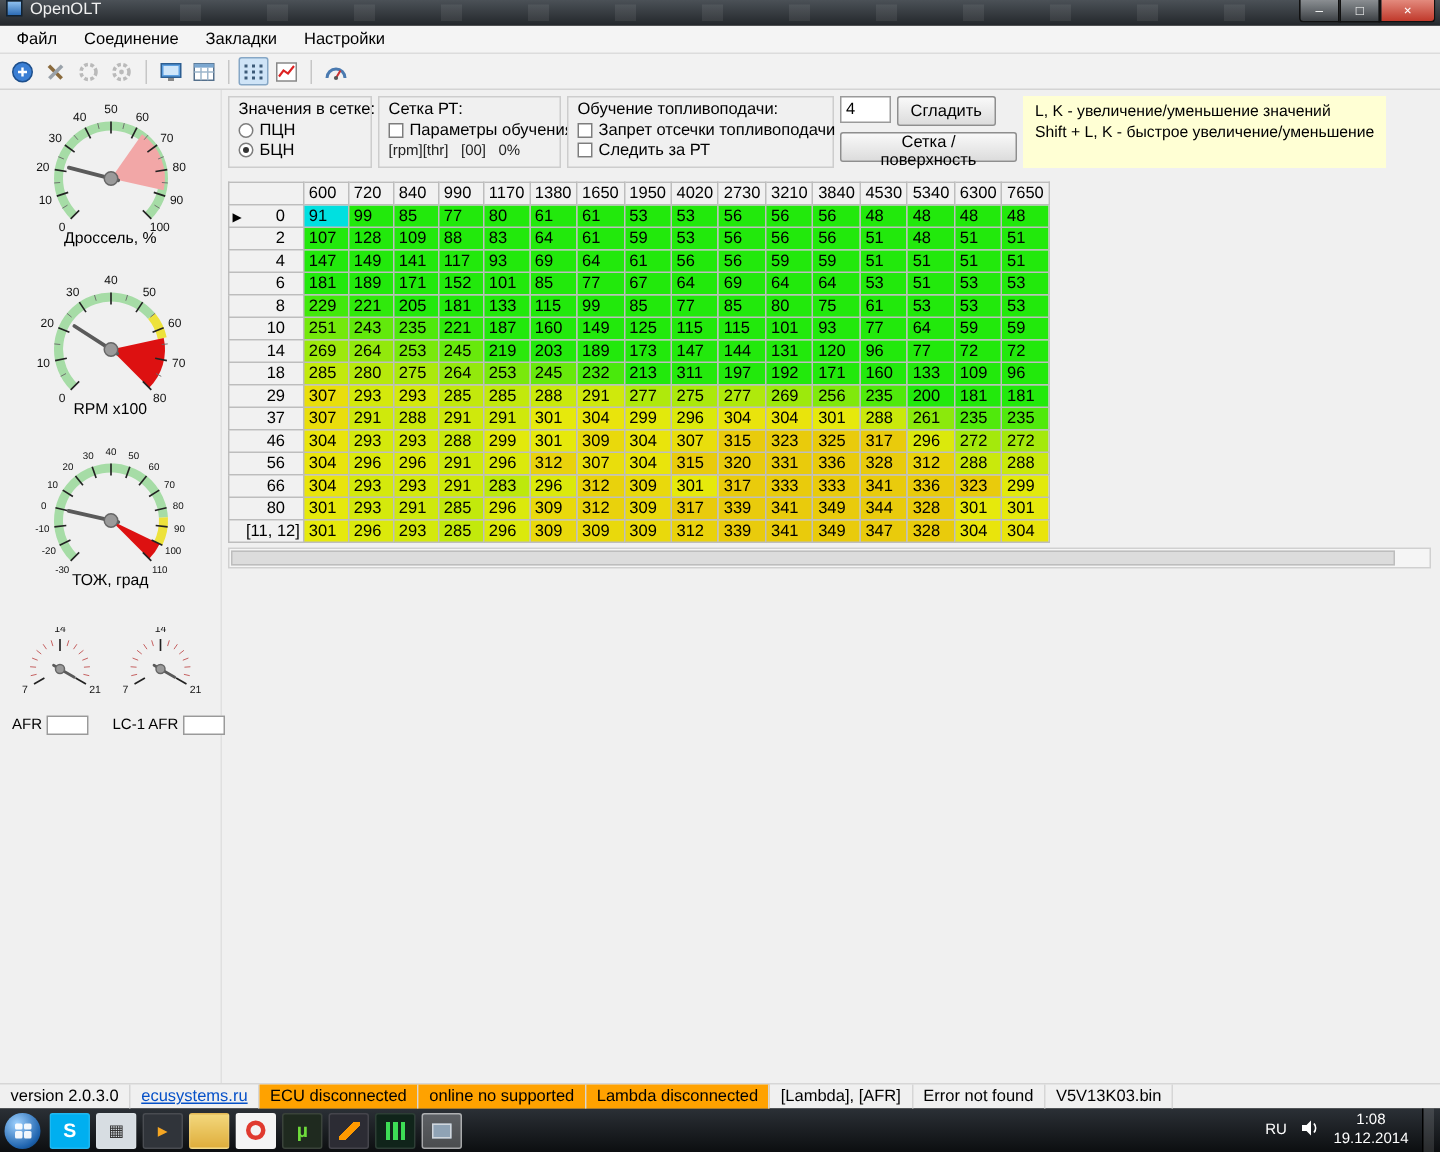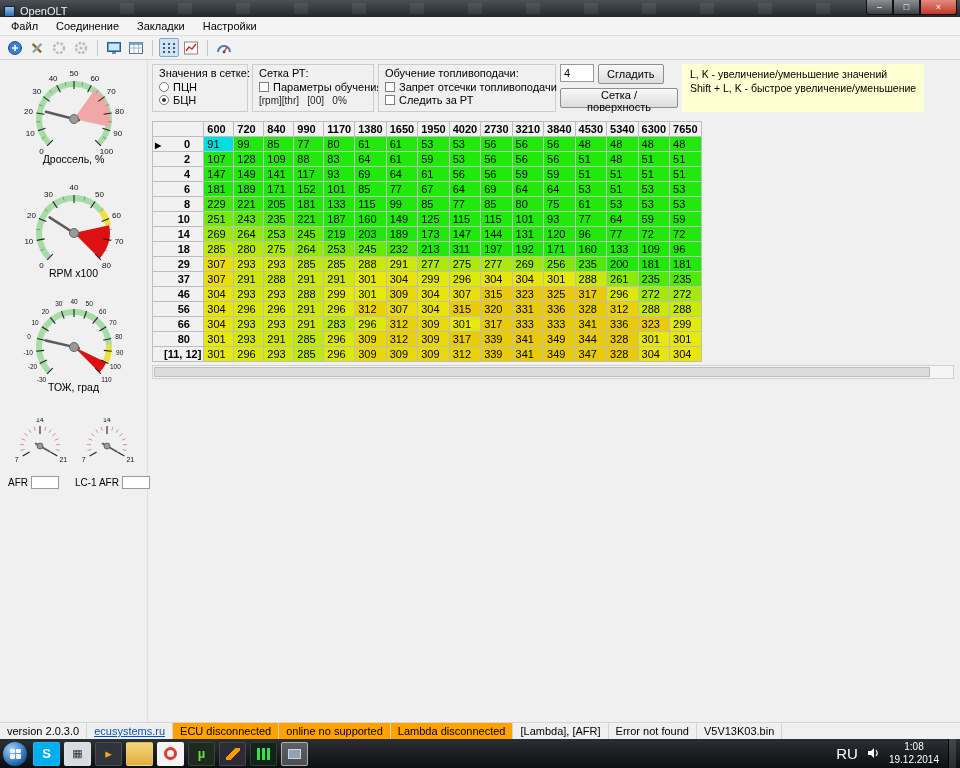--- a/index.html
+++ b/index.html
@@ -1,19 +1,19 @@
 <!DOCTYPE html>
 <html><head>
 <meta charset="utf-8">
 <style>
   html,body{margin:0;padding:0;background:#000;}
   *{box-sizing:border-box;}
   .screen{position:relative;width:960px;height:768px;background:#000;font-family:"Liberation Sans",sans-serif;color:#000;overflow:hidden;}
   
-  .titlebar{height:17px;background:linear-gradient(#4b5157,#23272b);display:flex;align-items:flex-end;padding:0 4px;position:relative;}
+  .titlebar{height:17px;background:linear-gradient(#4b5157,#23272b);display:flex;align-items:flex-start;padding:0 4px;position:relative;}
   .titlebar::after{content:"";position:absolute;left:120px;right:120px;top:3px;bottom:3px;background:repeating-linear-gradient(90deg,rgba(255,255,255,.07) 0 14px,rgba(255,255,255,0) 14px 58px);}
   .app-icon{width:11px;height:11px;background:linear-gradient(#8fc1f0,#2d6cb4);border:1px solid #123;margin-right:5px;}
   .title-text{color:#f0f0f0;font-size:11px;}
   .winbtns{position:absolute;right:3px;top:0;display:flex;z-index:2;}
   .wb{width:27px;height:15px;font-size:9px;line-height:14px;text-align:center;color:#fff;background:linear-gradient(rgba(255,255,255,.35),rgba(255,255,255,.08));border:1px solid #111;border-top:none;}
   .wb.close{background:linear-gradient(#e38a7d,#c0392b);border-bottom-right-radius:3px;width:37px;}
   .wb.min{border-bottom-left-radius:3px;}
   
   .menubar{height:19px;background:#f4f4f4;border-bottom:1px solid #dcdcdc;display:flex;align-items:center;font-size:11px;padding-left:2px;}
   .menu-item{padding:2px 9px;cursor:default;}
@@ -45,21 +45,21 @@
   .gb-info{font-size:10px;color:#222;white-space:pre;margin-top:2px;}
   .smooth-col{display:flex;flex-direction:column;gap:4px;width:118px;}
   .smooth-row{display:flex;gap:4px;}
   .smooth-input{width:34px;height:18px;border:1px solid #9a9a9a;background:#fff;font-size:11px;padding:0 3px;}
   .btn{background:linear-gradient(#f9f9f9,#dcdcdc);border:1px solid #8e8e8e;border-radius:2px;font-size:11px;height:20px;padding:0 8px;font-family:"Liberation Sans",sans-serif;}
   .helpbox{background:#ffffd4;padding:3px 8px;font-size:10.5px;line-height:1.35;white-space:nowrap;}
   
   .grid-area{margin-top:9px;}
   table.fuel{border-collapse:collapse;background:#fff;border:1px solid #767676;}
   .fuel th,.fuel td{border:1px solid #bdbdbd;font-weight:normal;font-size:11px;height:15px;padding:0 3px;text-align:left;}
-  .fuel th{background:#f1f1f1;font-weight:bold;}
+  .fuel th{background:#f1f1f1;}
   .fuel th.corner{width:42px;}
   .fuel th.colh{min-width:30px;}
   .fuel th.rowh{white-space:nowrap;padding:0 2px;}
   .fuel .arr{display:inline-block;width:9px;font-size:8px;}
   .fuel .rl{display:inline-block;min-width:26px;text-align:right;}
   .fuel td{min-width:30px;}
   .hscroll{height:14px;margin-top:3px;background:#f5f5f5;border:1px solid #d0d0d0;position:relative;}
   .hscroll .thumb{position:absolute;left:1px;top:1px;bottom:1px;width:97%;background:#dcdcdc;border:1px solid #bdbdbd;}
   
   .statusbar{height:17px;background:#f0f0f0;border-top:1px solid #d6d6d6;display:flex;align-items:stretch;font-size:11px;}
@@ -80,21 +80,21 @@
   .ti-browser{background:#f4f4f4;}
   .ti-browser .ring{width:13px;height:13px;border:3px solid #e03a2f;border-radius:50%;}
   .ti-utor{background:#1f2a1f;color:#6fdc3c;font-weight:bold;}
   .ti-winamp{background:#2c2c34;}
   .ti-winamp .zig{width:14px;height:12px;background:linear-gradient(135deg,transparent 38%,#ff9a00 38%,#ff9a00 62%,transparent 62%);}
   .ti-eq{background:#10241a;}
   .ti-eq .bars{width:14px;height:12px;background:repeating-linear-gradient(90deg,#3ddc55 0 3px,transparent 3px 5px);}
   .ti-app{background:#3a4046;}
   .ti-app .win{width:13px;height:10px;border:1px solid #cfd6dc;background:#8fa3b5;}
   .tray{margin-left:auto;display:flex;align-items:center;gap:9px;color:#fff;padding-right:4px;}
-  .lang{font-size:15px;margin-left:16px;}
+  .lang{font-size:10px;margin-left:16px;}
   .clock{font-size:10px;text-align:center;line-height:1.25;}
   .show-desktop{width:8px;height:29px;background:rgba(255,255,255,.12);border-left:1px solid #000;}
 </style>
 </head>
 <body>
 
 <div class="screen">
 
   <div class="titlebar">
     <div class="app-icon"></div>

